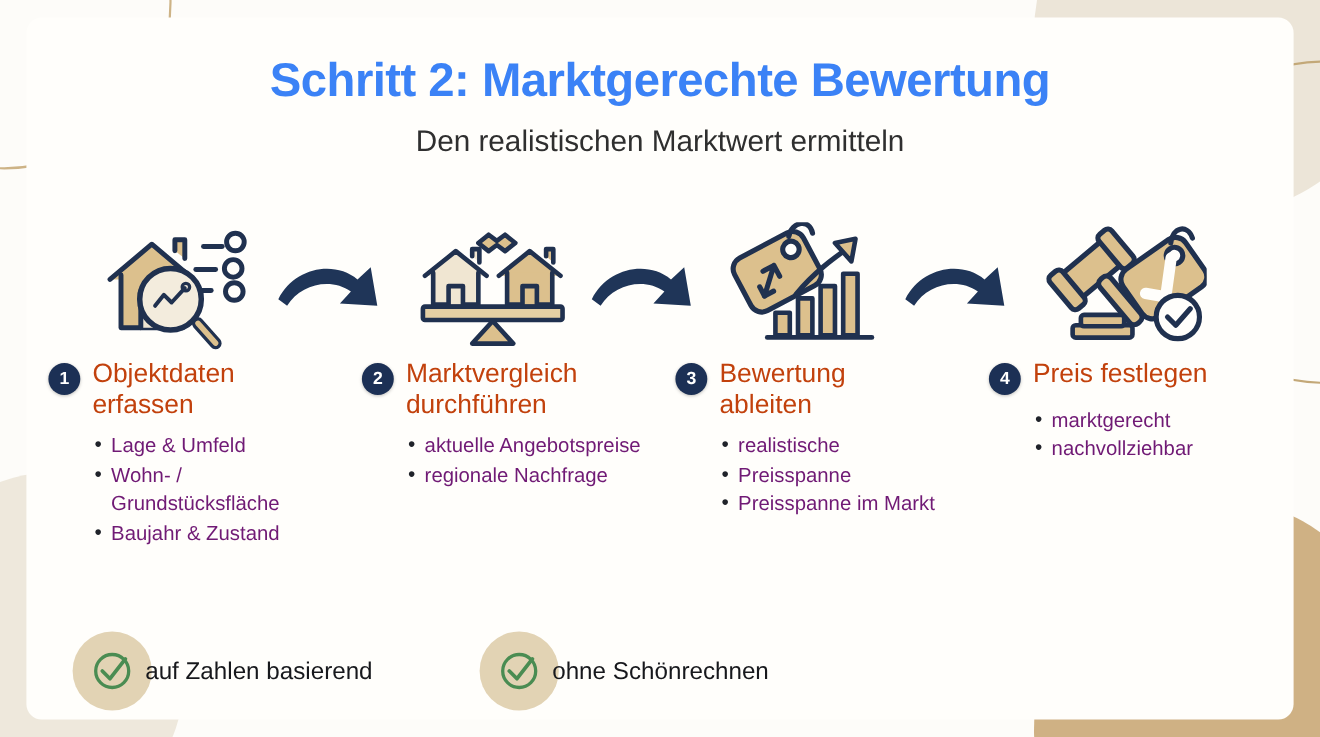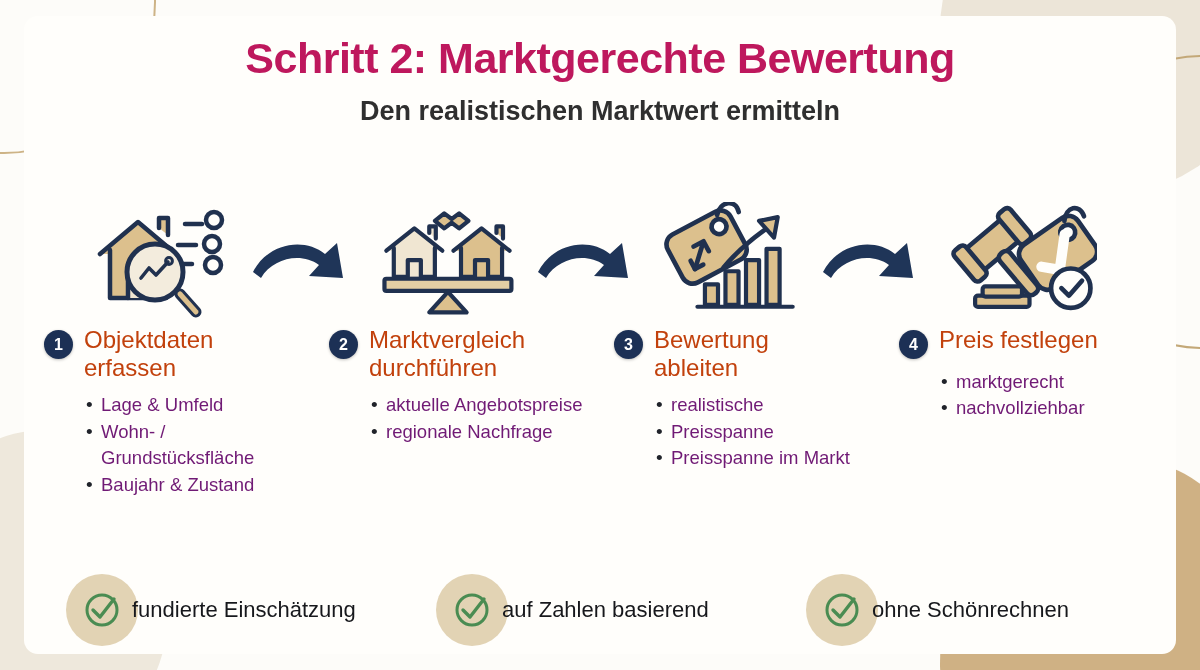--- a/index.html
+++ b/index.html
@@ -86,30 +86,30 @@
     position: absolute;
     left: 0;
     right: 0;
     top: 34px;
     text-align: center;
     z-index: 5;
   }
   .title {
     font-size: 43px;
     font-weight: bold;
-    color: #be185d;
+    color: #3b82f6;
     letter-spacing: -0.5px;
     line-height: 1.1;
-    margin: 1px;
+    margin: 16px;
   }
   .subtitle {
     font-size: 27px;
     color: #2f2f2f;
     margin: 14px 0 2px 0;
-    font-weight: bold;
+    font-weight: normal;
   }
 
   
   .steps {
     position: absolute;
     left: 34px;
     right: 18px;
     top: 196px;
     display: flex;
     z-index: 5;
@@ -406,45 +406,36 @@
         <li>
           <span>nachvollziehbar</span>
         </li>
       </ul>
     </div>
 
   </div>
 
   <div class="footer">
 
+
     <div class="fitem">
       <div class="fcircle">
         <svg width="40" height="40" viewBox="0 0 40 40">
           <circle cx="20" cy="20" r="15" fill="none" stroke="#4a8c52" stroke-width="3"></circle>
           <path d="M11 20 L18 27 L32 9" fill="none" stroke="#4a8c52" stroke-width="3.4" stroke-linecap="round" stroke-linejoin="round"></path>
         </svg>
       </div>
-      <div class="flabel">fundierte Einschätzung</div>
+      <div class="flabel">auf Zahlen basierend</div>
     </div>
 
     <div class="fitem">
       <div class="fcircle">
         <svg width="40" height="40" viewBox="0 0 40 40">
           <circle cx="20" cy="20" r="15" fill="none" stroke="#4a8c52" stroke-width="3"></circle>
           <path d="M11 20 L18 27 L32 9" fill="none" stroke="#4a8c52" stroke-width="3.4" stroke-linecap="round" stroke-linejoin="round"></path>
         </svg>
       </div>
-      <div class="flabel">auf Zahlen basierend</div>
-    </div>
-
-    <div class="fitem">
-      <div class="fcircle">
-        <svg width="40" height="40" viewBox="0 0 40 40">
-          <circle cx="20" cy="20" r="15" fill="none" stroke="#4a8c52" stroke-width="3"></circle>
-          <path d="M11 20 L18 27 L32 9" fill="none" stroke="#4a8c52" stroke-width="3.4" stroke-linecap="round" stroke-linejoin="round"></path>
-        </svg>
-      </div>
       <div class="flabel">ohne Schönrechnen</div>
     </div>
 
   </div>
 
 </div>
 
 </body></html>

